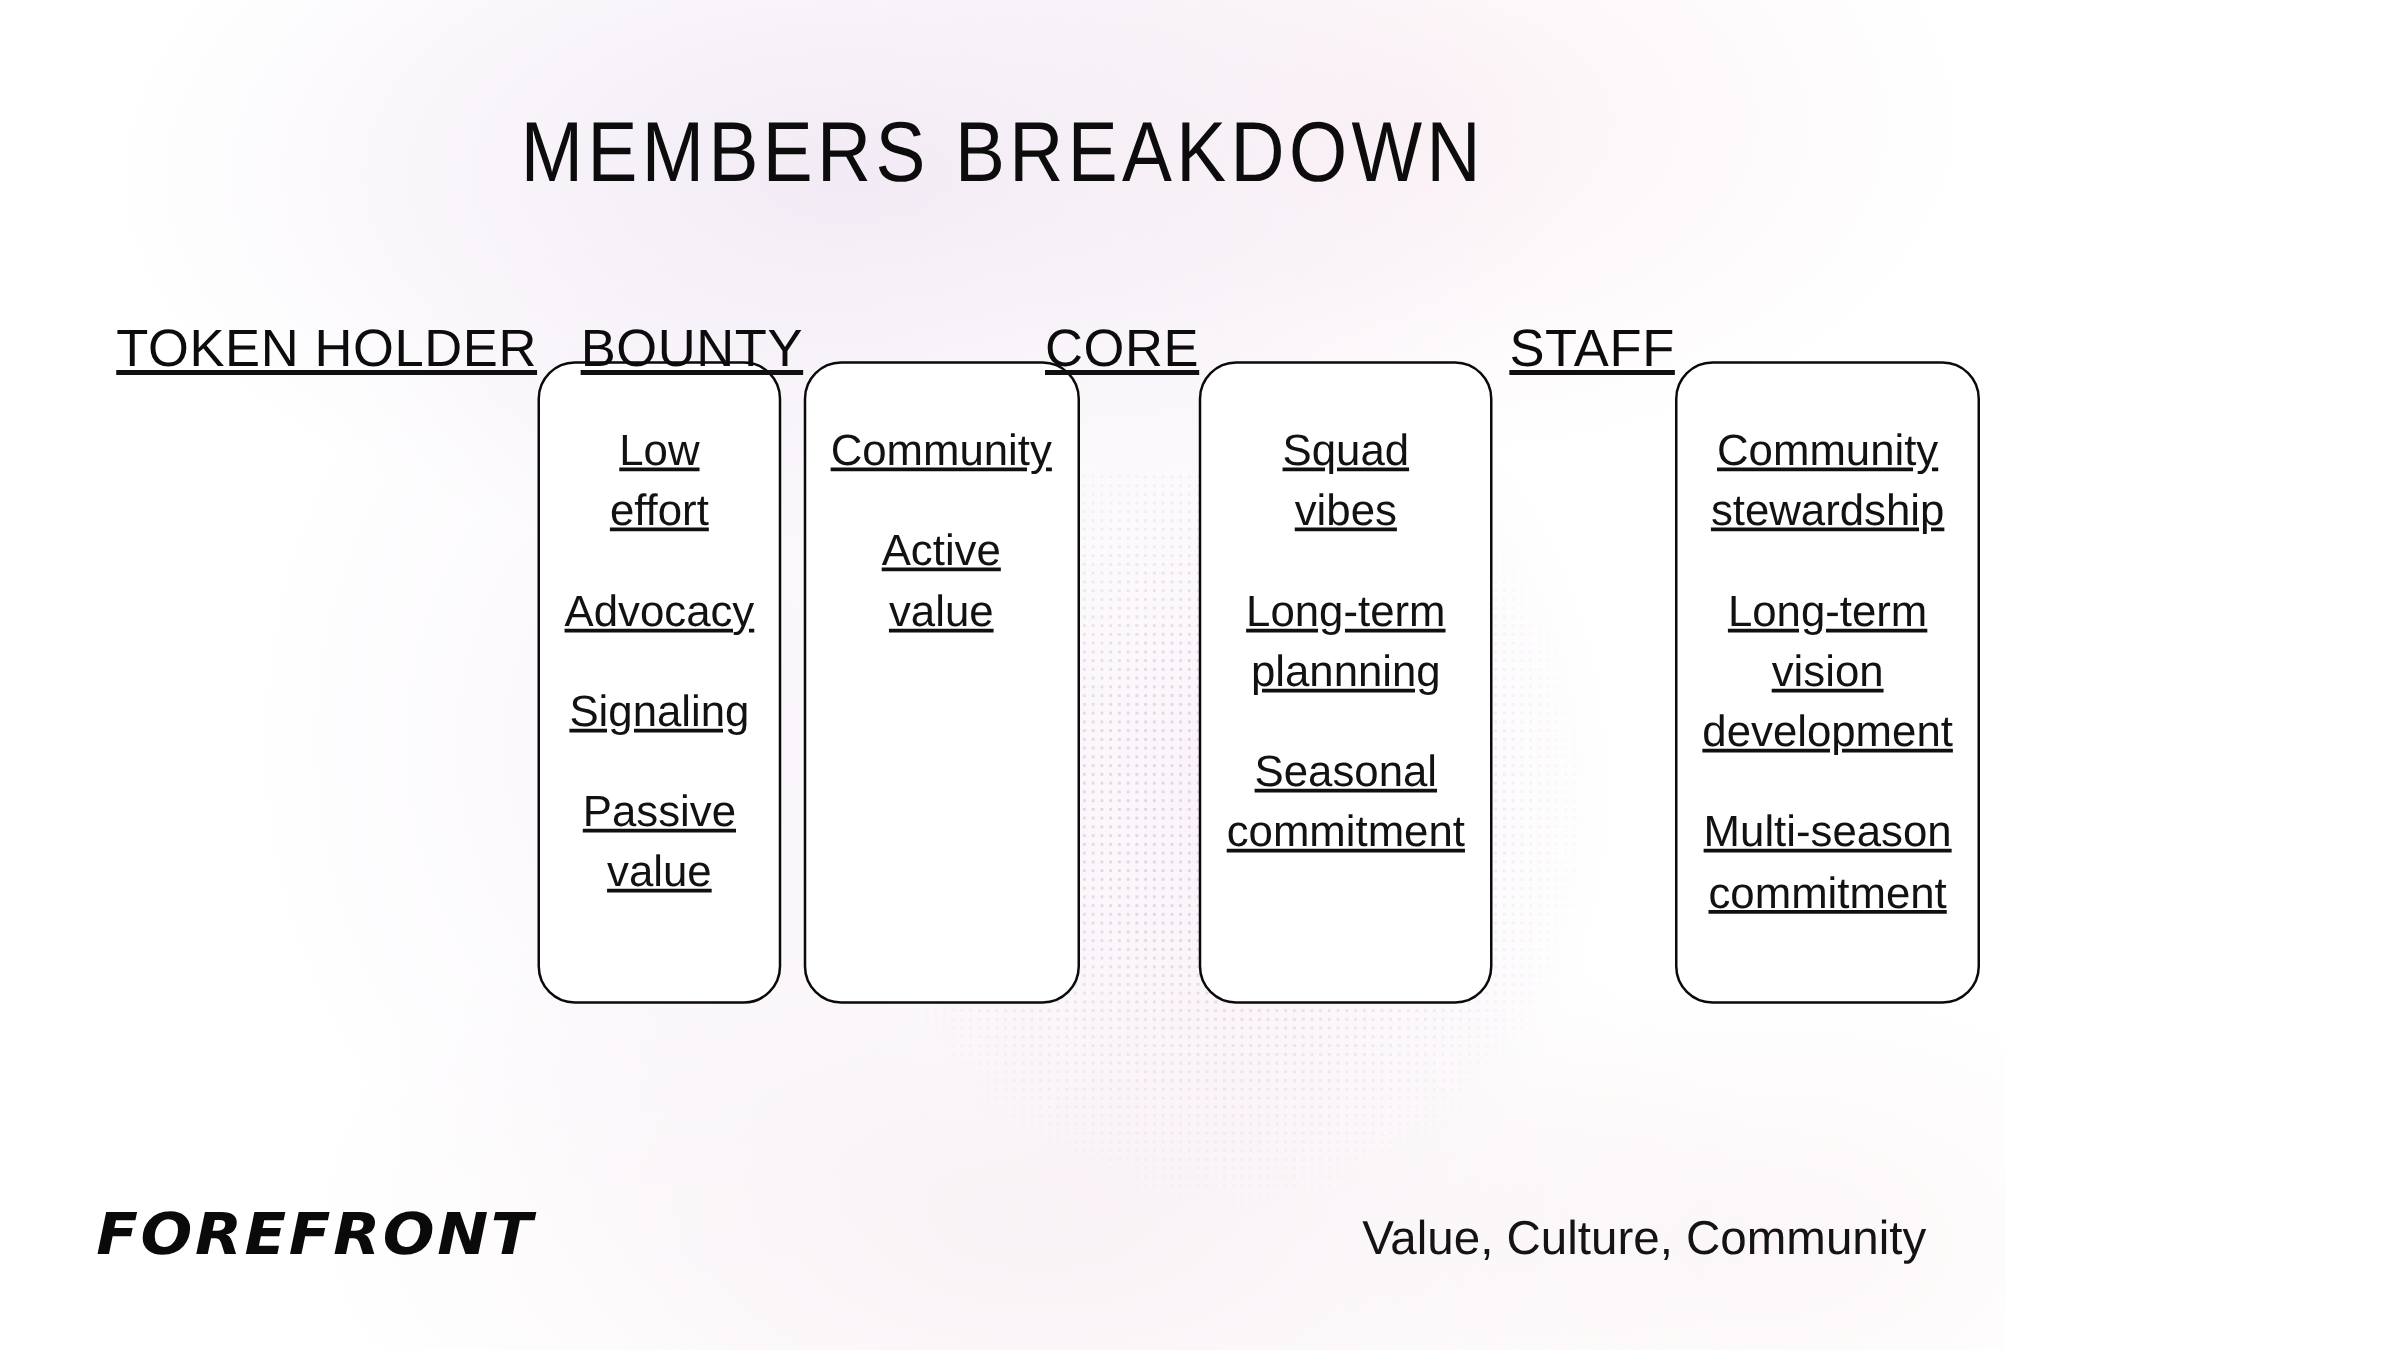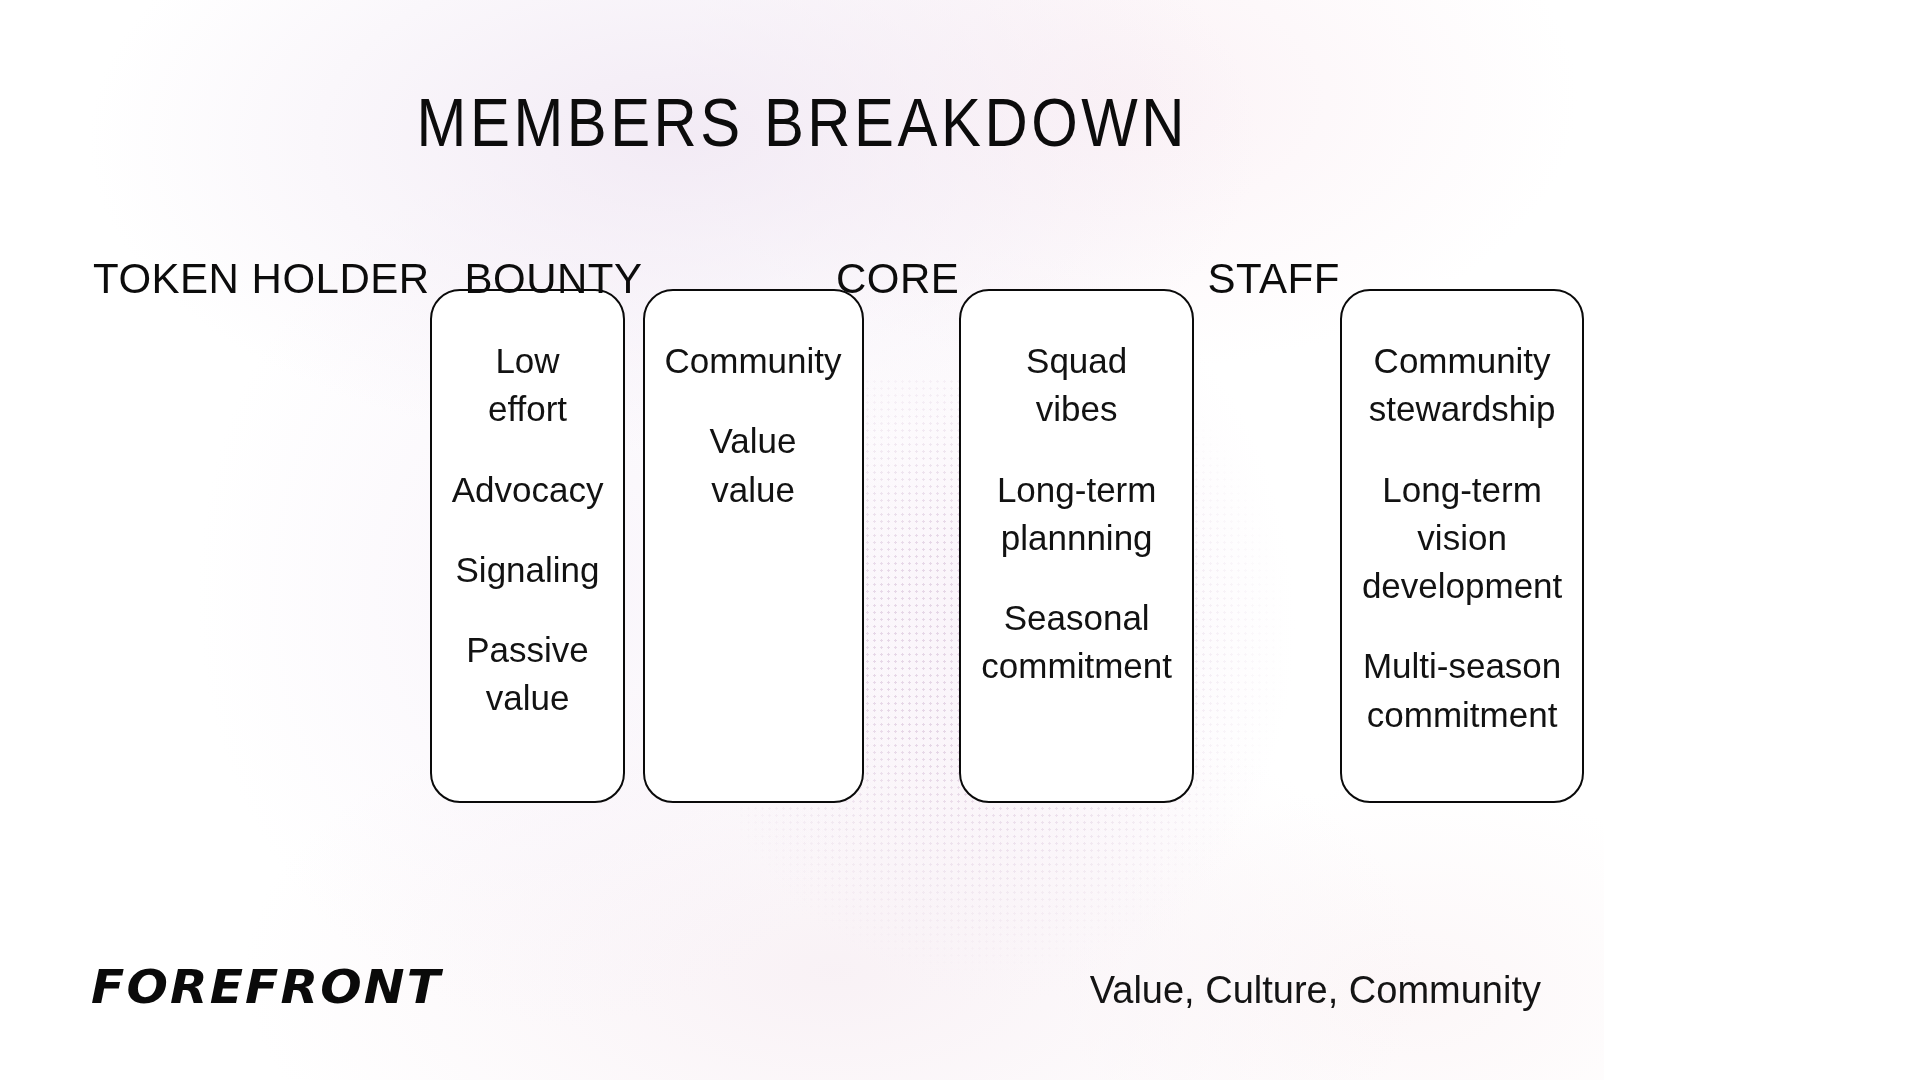--- a/index.html
+++ b/index.html
@@ -12,20 +12,21 @@
     height: 1080px;
     overflow: hidden;
     background:
       radial-gradient(900px 480px at 42% 13%, rgba(240,231,243,0.85), transparent 65%),
       radial-gradient(700px 420px at 70% 9%,  rgba(250,238,243,0.75), transparent 65%),
       radial-gradient(520px 620px at 35% 55%, rgba(244,236,247,0.55), transparent 70%),
       radial-gradient(430px 540px at 62% 58%, rgba(246,236,246,0.65), transparent 70%),
       radial-gradient(820px 420px at 52% 90%, rgba(247,238,243,0.8),  transparent 72%),
       radial-gradient(500px 300px at 88% 92%, rgba(250,241,243,0.6),  transparent 70%),
       #ffffff;
+    text-decoration: underline;
   }
 
   .dots {
     position: absolute;
     left: 46%; top: 35%;
     width: 34%; height: 55%;
     background-image: radial-gradient(rgba(182,143,185,0.30) 1.3px, transparent 1.3px);
     background-size: 7px 7px;
     -webkit-mask-image: radial-gradient(ellipse at 45% 45%, #000 25%, transparent 72%);
     mask-image: radial-gradient(ellipse at 45% 45%, #000 25%, transparent 72%);
@@ -84,21 +85,21 @@
     line-height: 1.38;
     max-width: 250px;
     margin-left: auto;
     margin-right: auto;
     color: #121212;
   }
   .item + .item { margin-top: 32px; }
 
   .footer {
     position: absolute;
-    left: 91px;
+    left: 77px;
     right: 63px;
     bottom: 70px;
     display: flex;
     justify-content: space-between;
     align-items: baseline;
   }
   .brand {
     display: inline-block;
     font-family: "DejaVu Sans", sans-serif;
     font-weight: 700;
@@ -137,21 +138,21 @@
         <div class="item">Advocacy</div>
         <div class="item">Signaling</div>
         <div class="item">Passive value</div>
       </div>
     </div>
 
     <div class="column">
       <div class="col-header">BOUNTY</div>
       <div class="card">
         <div class="item">Community</div>
-        <div class="item">Value value</div>
+        <div class="item">Active value</div>
       </div>
     </div>
 
     <div class="column">
       <div class="col-header">CORE</div>
       <div class="card">
         <div class="item">Squad vibes</div>
         <div class="item">Long-term plannning</div>
         <div class="item">Seasonal commitment</div>
       </div>

